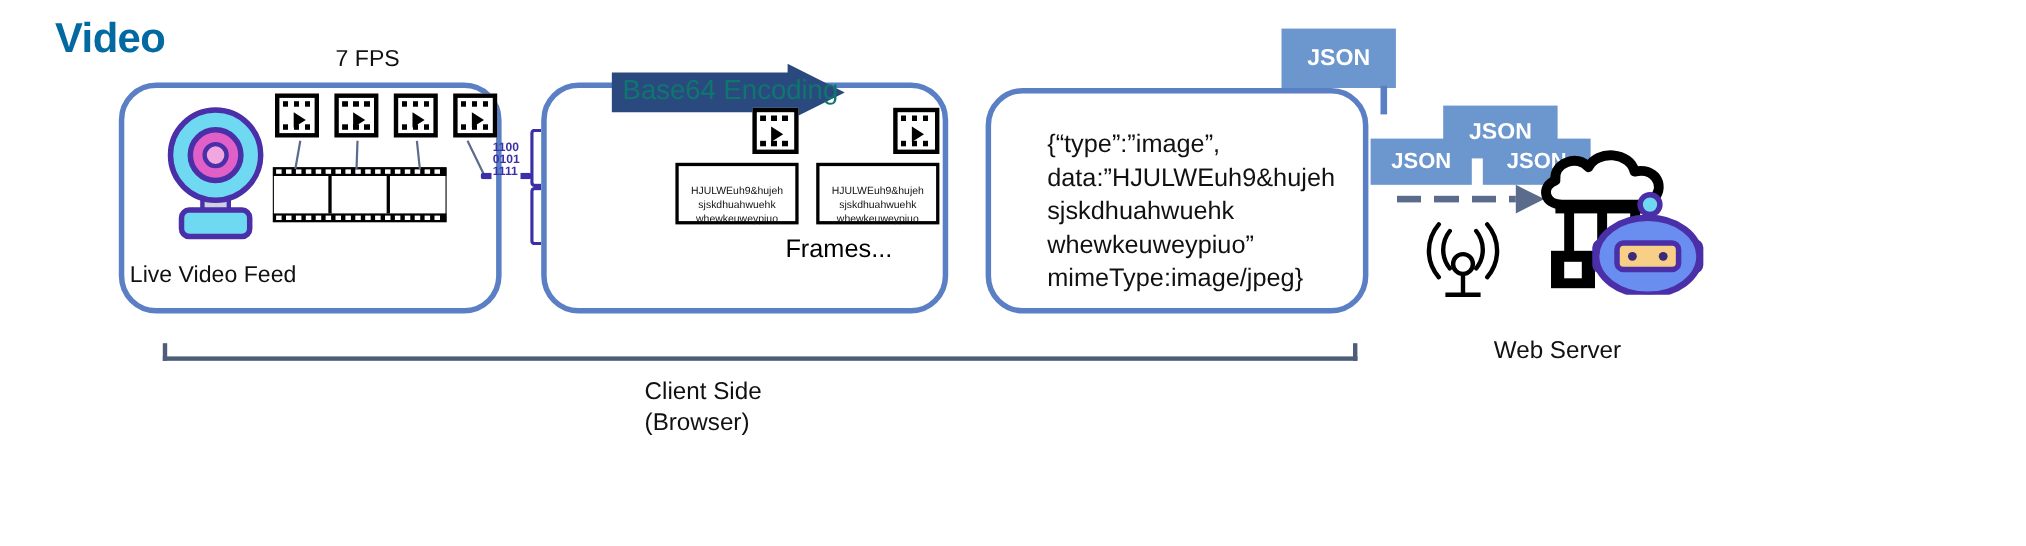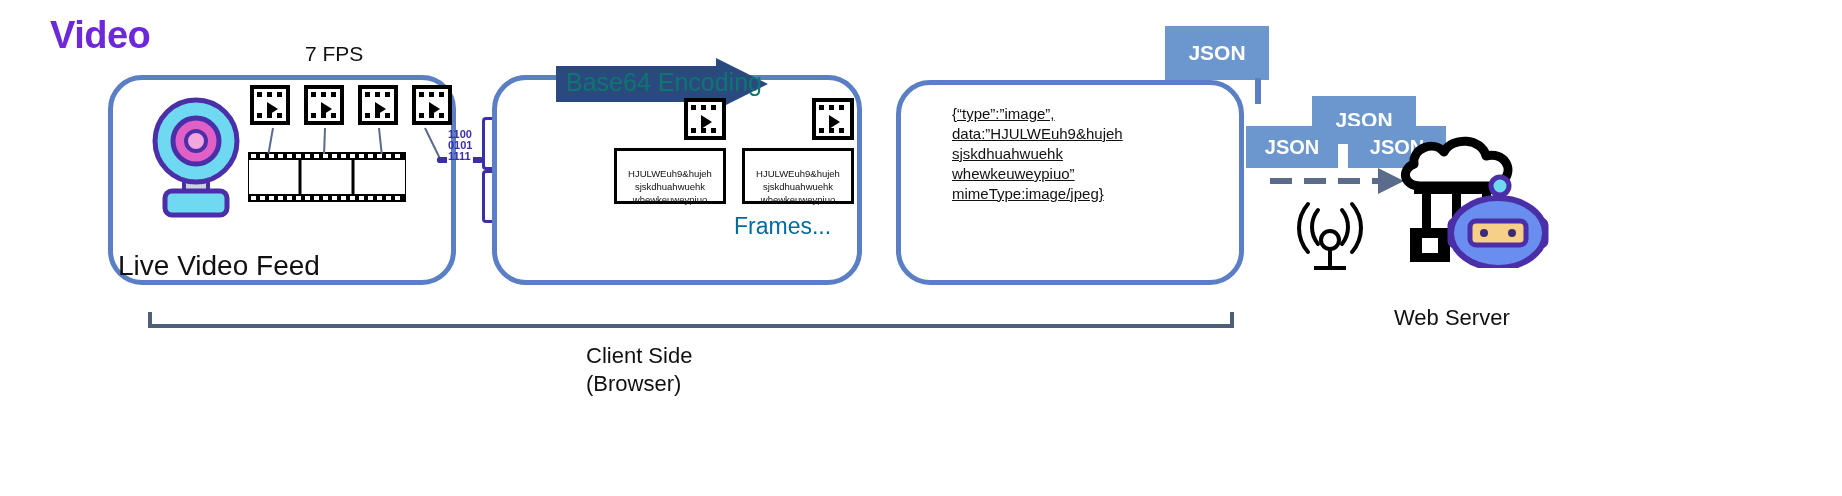--- a/index.html
+++ b/index.html
@@ -1,34 +1,34 @@
 <!DOCTYPE html>
 <html><head>
 <meta charset="utf-8">
 <style>
   html,body{margin:0;padding:0;background:#ffffff;}
   body{width:1842px;height:496px;position:relative;overflow:hidden;
        font-family:"Liberation Sans",sans-serif;color:#111;}
   .abs{position:absolute;}
 
   
-  #title{left:50px;top:14px;font-size:38px;font-weight:bold;letter-spacing:-0.5px;color:#6d28d9;}
+  #title{left:50px;top:14px;font-size:38px;font-weight:bold;letter-spacing:-0.5px;color:#0369a1;}
 
   
   .panel{border:5px solid #5a7fc4;border-radius:34px;background:#fff;box-sizing:border-box;}
   #panel-video{left:108px;top:75px;width:348px;height:210px;}
   #panel-encode{left:492px;top:75px;width:370px;height:210px;}
   #panel-json{left:896px;top:80px;width:348px;height:205px;}
 
   
   #fps-label{left:305px;top:42px;font-size:21px;color:#111;}
 
   
   #webcam{left:148px;top:95px;width:96px;height:126px;}
-  #webcam-label{left:118px;top:250px;font-size:28px;color:#111;white-space:nowrap;}
+  #webcam-label{left:118px;top:238px;font-size:21px;color:#111;white-space:nowrap;}
 
   
   #filmstrip{left:248px;top:152px;width:158px;height:50px;}
 
   
   .frameicon{width:40px;height:40px;border:4px solid #000;box-sizing:border-box;
              background:#fff;position:absolute;}
   .frameicon .perf{position:absolute;left:3px;right:3px;height:5px;
       background:repeating-linear-gradient(to right,#000 0 5px,transparent 5px 10px);}
   .frameicon .perf.t{top:3px;} .frameicon .perf.b{bottom:3px;}
@@ -41,25 +41,25 @@
   .bracket.r{border-left:none;border-radius:0 4px 4px 0;}
   .bdigits{font-weight:bold;color:#3b2fa8;white-space:pre;line-height:1.0;padding:1px 1px;}
 
   
   #b64arrow{left:556px;top:58px;width:212px;height:52px;}
   #b64text{left:566px;top:68px;font-size:25px;color:#0f766e;white-space:nowrap;}
 
   
   .framebox{position:absolute;border:3px solid #000;background:#fff;box-sizing:border-box;}
   .framebox .txt{font-size:9.5px;line-height:1.38;text-align:center;color:#111;padding-top:16px;white-space:pre-line;}
-  #frames-label{left:734px;top:213px;font-size:23px;color:#0369a1;}
-
-  
-  #json-text{left:952px;top:104px;width:300px;font-size:15px;line-height:1.33;
-             color:#111;white-space:pre-line;text-decoration:underline;}
+  #frames-label{left:714px;top:213px;font-size:23px;color:#000000;}
+
+  
+  #json-text{left:952px;top:115px;width:300px;font-size:23px;line-height:1.33;
+             color:#111;white-space:pre-line;}
 
   
   .jsonbadge{position:absolute;background:#6b96ce;color:#fff;font-weight:bold;
              display:flex;align-items:center;justify-content:center;font-size:21px;}
   #badge1{left:1165px;top:26px;width:104px;height:54px;}
   #badge2{left:1312px;top:96px;width:104px;height:48px;}
   #badge3{left:1246px;top:126px;width:92px;height:42px;font-size:20px;}
   #badge4{left:1348px;top:126px;width:98px;height:42px;font-size:20px;}
 
   
@@ -69,21 +69,21 @@
   #dashline{left:1270px;top:178px;width:108px;height:6px;
     background:repeating-linear-gradient(to right,#5a6b8c 0 22px,transparent 22px 34px);}
   #dasharrow{left:1378px;top:168px;width:0;height:0;
     border-left:26px solid #5a6b8c;border-top:13px solid transparent;border-bottom:13px solid transparent;}
 
   
   #antenna{left:1288px;top:196px;width:84px;height:76px;}
 
   
   #server{left:1390px;top:128px;width:160px;height:140px;}
-  #server-label{left:1394px;top:305px;font-size:22px;color:#111;white-space:nowrap;}
+  #server-label{left:1358px;top:305px;font-size:22px;color:#111;white-space:nowrap;}
 
   
   #bracket{left:148px;top:312px;width:1086px;height:16px;}
   #bracket .hb{position:absolute;left:0;right:0;bottom:0;height:4px;background:#4e5d78;}
   #bracket .vl,#bracket .vr{position:absolute;bottom:0;width:4px;height:16px;background:#4e5d78;}
   #bracket .vl{left:0;} #bracket .vr{right:0;}
   #client-label{left:586px;top:342px;width:210px;text-align:left;font-size:22px;line-height:1.28;
                 color:#111;white-space:pre-line;}
 </style>
 </head>

